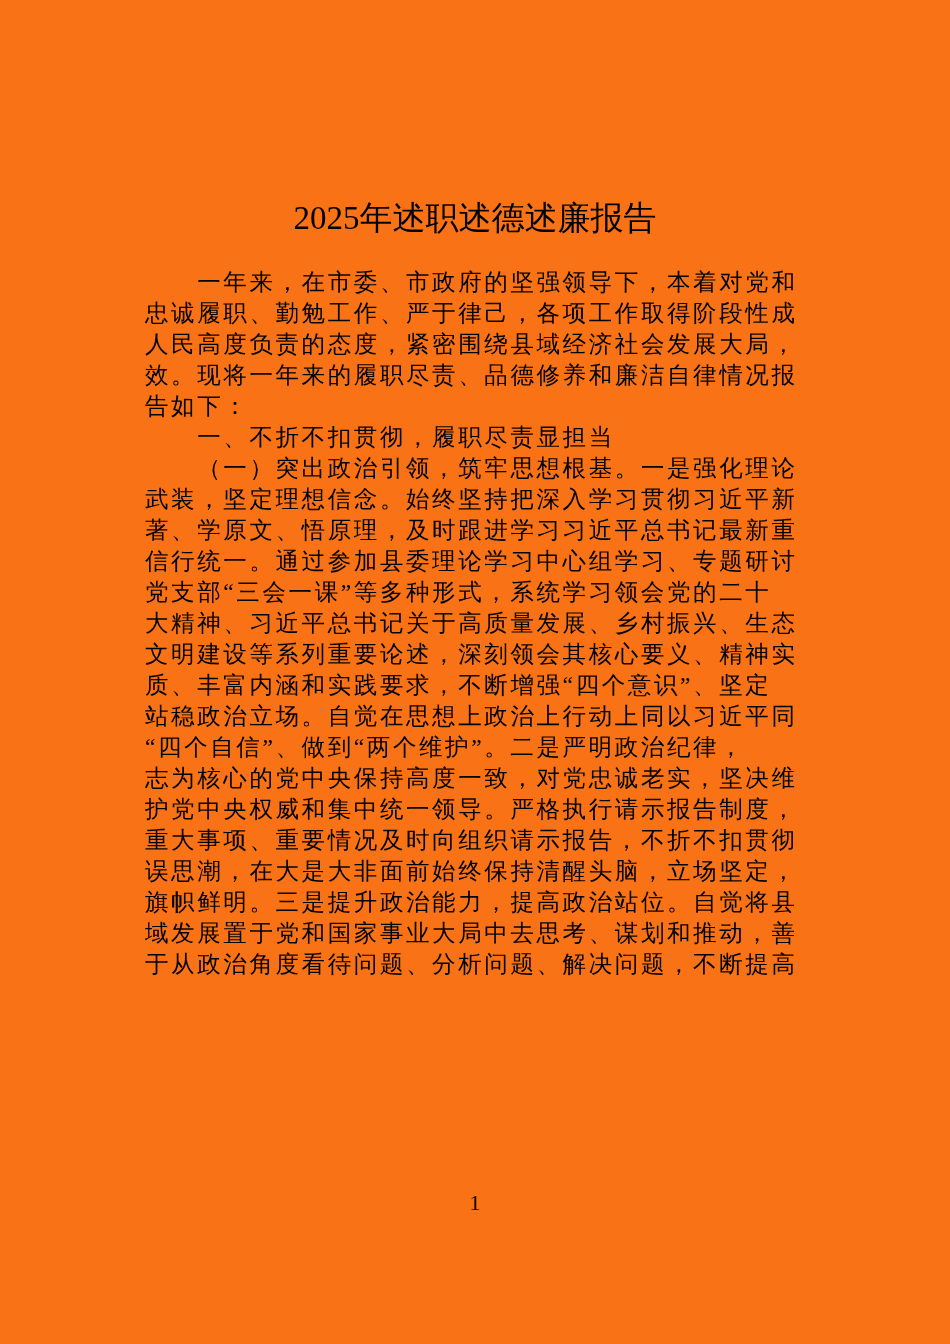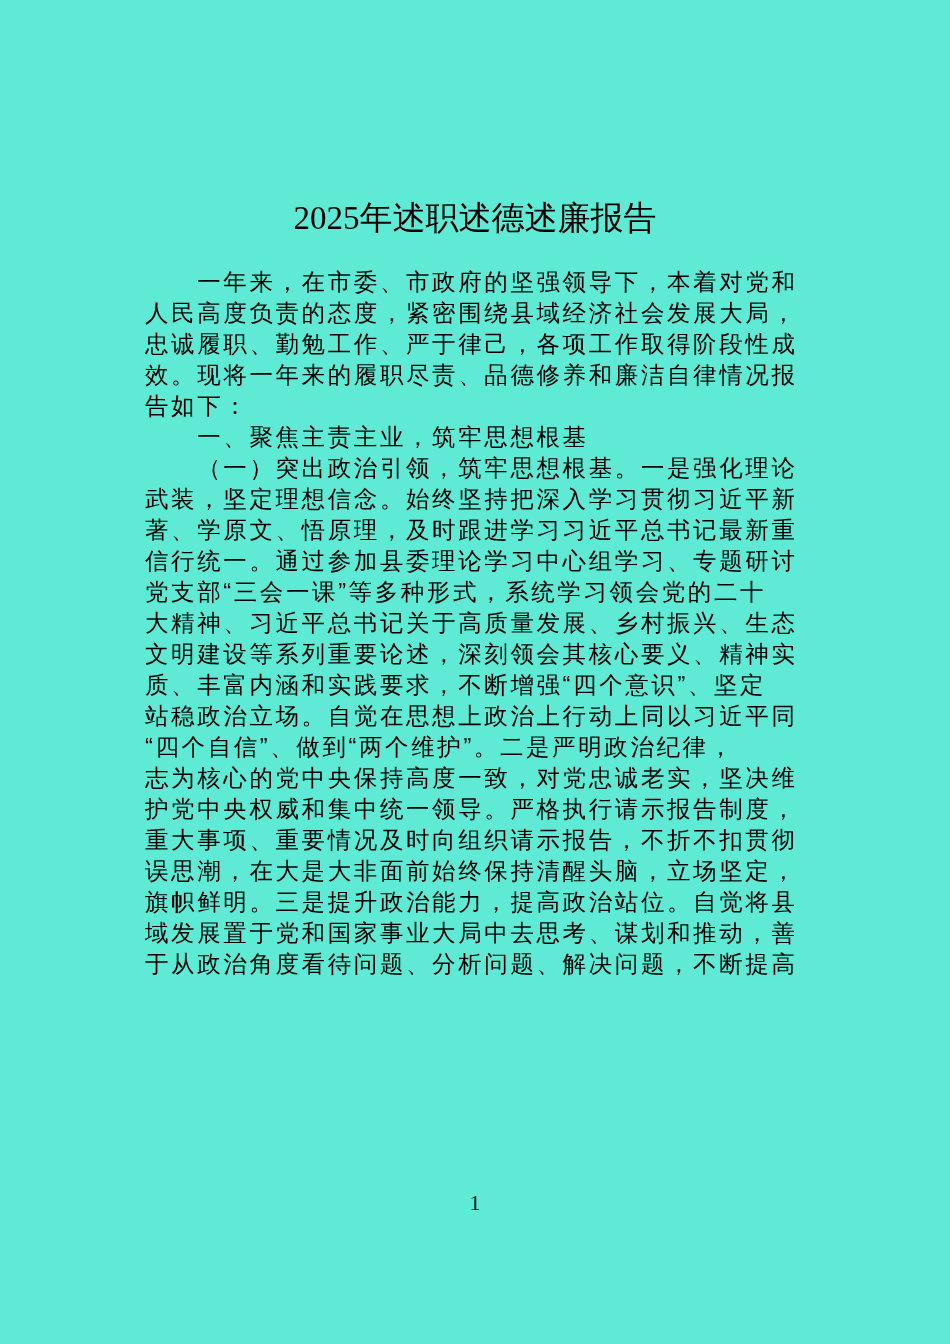--- a/index.html
+++ b/index.html
@@ -12,21 +12,21 @@
       height: 1344px;
       position: relative;
       overflow: hidden;
       color: #000000;
     }
     .page {
       position: absolute;
       left: 0; top: 0;
       width: 950px;
       height: 1344px;
-      background: #5eead4;
+      background: #f97316;
     }
     .title {
       position: absolute;
       left: 0;
       width: 950px;
       top: 174px;
       text-align: center;
       font-family: "DejaVu Sans", "Liberation Serif", serif;
       font-size: 33px;
       line-height: 44px;
@@ -34,21 +34,21 @@
       font-weight: normal;
     }
     .title .num {
       font-family: "Liberation Serif", "DejaVu Serif", serif;
     }
     .body-text {
       position: absolute;
       left: 145px;
       top: 267px;
       width: 662px;
-      font-family: Liberation Sans, sans-serif;
+      font-family: Liberation Serif, serif;
       font-size: 23.5px;
       line-height: 31px;
       letter-spacing: 2.6px;
       text-align: justify;
     }
     .line {
       display: block;
       white-space: nowrap;
       height: 31px;
     }
@@ -65,25 +65,25 @@
   </style>
 </head>
 <body>
 
 <div class="page">
 
   <h1 class="title"><span class="num">2025</span><span>年述职述德述廉报告</span></h1>
 
   <div class="body-text">
     <span class="line">　　一年来，在市委、市政府的坚强领导下，本着对党和</span>
+    <span class="line">忠诚履职、勤勉工作、严于律己，各项工作取得阶段性成</span>
     <span class="line">人民高度负责的态度，紧密围绕县域经济社会发展大局，</span>
-    <span class="line">忠诚履职、勤勉工作、严于律己，各项工作取得阶段性成</span>
     <span class="line">效。现将一年来的履职尽责、品德修养和廉洁自律情况报</span>
     <span class="line">告如下：</span>
-    <span class="line">　　一、聚焦主责主业，筑牢思想根基</span>
+    <span class="line">　　一、不折不扣贯彻，履职尽责显担当</span>
     <span class="line">　　（一）突出政治引领，筑牢思想根基。一是强化理论</span>
     <span class="line">武装，坚定理想信念。始终坚持把深入学习贯彻习近平新</span>
     <span class="line">著、学原文、悟原理，及时跟进学习习近平总书记最新重</span>
     <span class="line">信行统一。通过参加县委理论学习中心组学习、专题研讨</span>
     <span class="line">党支部“三会一课”等多种形式，系统学习领会党的二十</span>
     <span class="line">大精神、习近平总书记关于高质量发展、乡村振兴、生态</span>
     <span class="line">文明建设等系列重要论述，深刻领会其核心要义、精神实</span>
     <span class="line">质、丰富内涵和实践要求，不断增强“四个意识”、坚定</span>
     <span class="line">站稳政治立场。自觉在思想上政治上行动上同以习近平同</span>
     <span class="line">“四个自信”、做到“两个维护”。二是严明政治纪律，</span>

